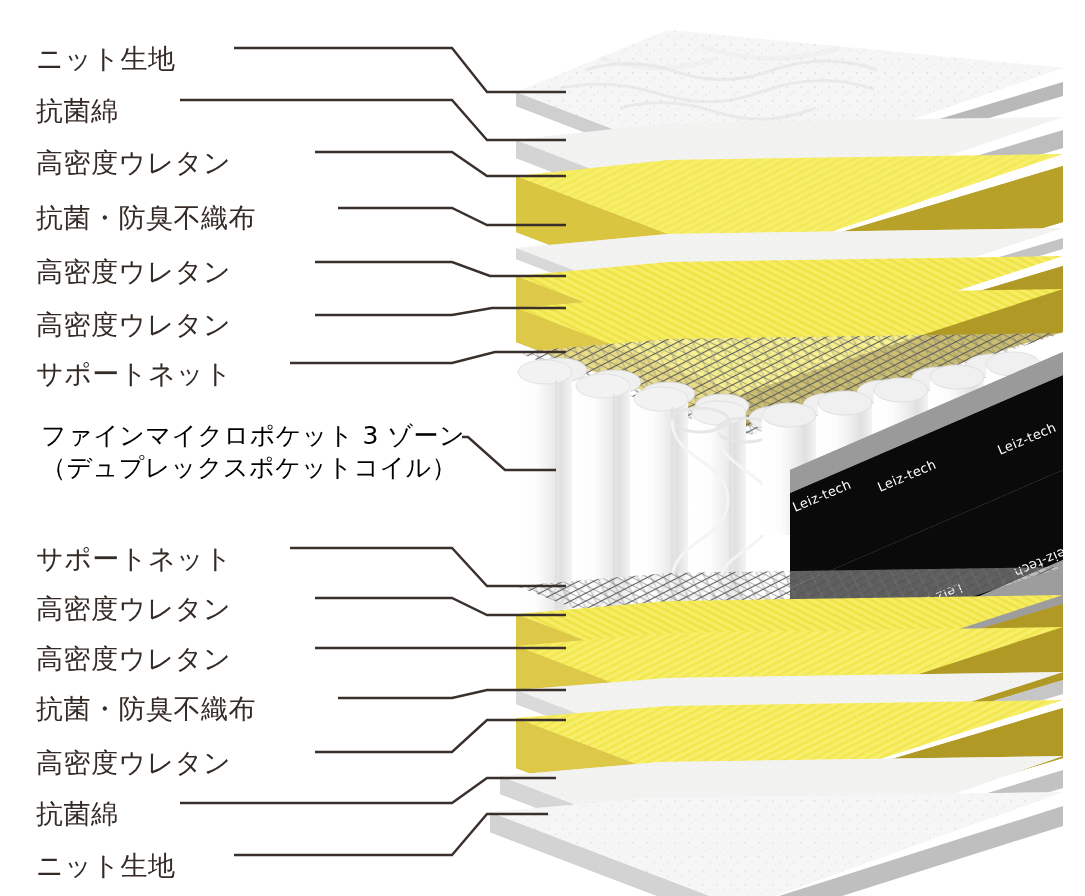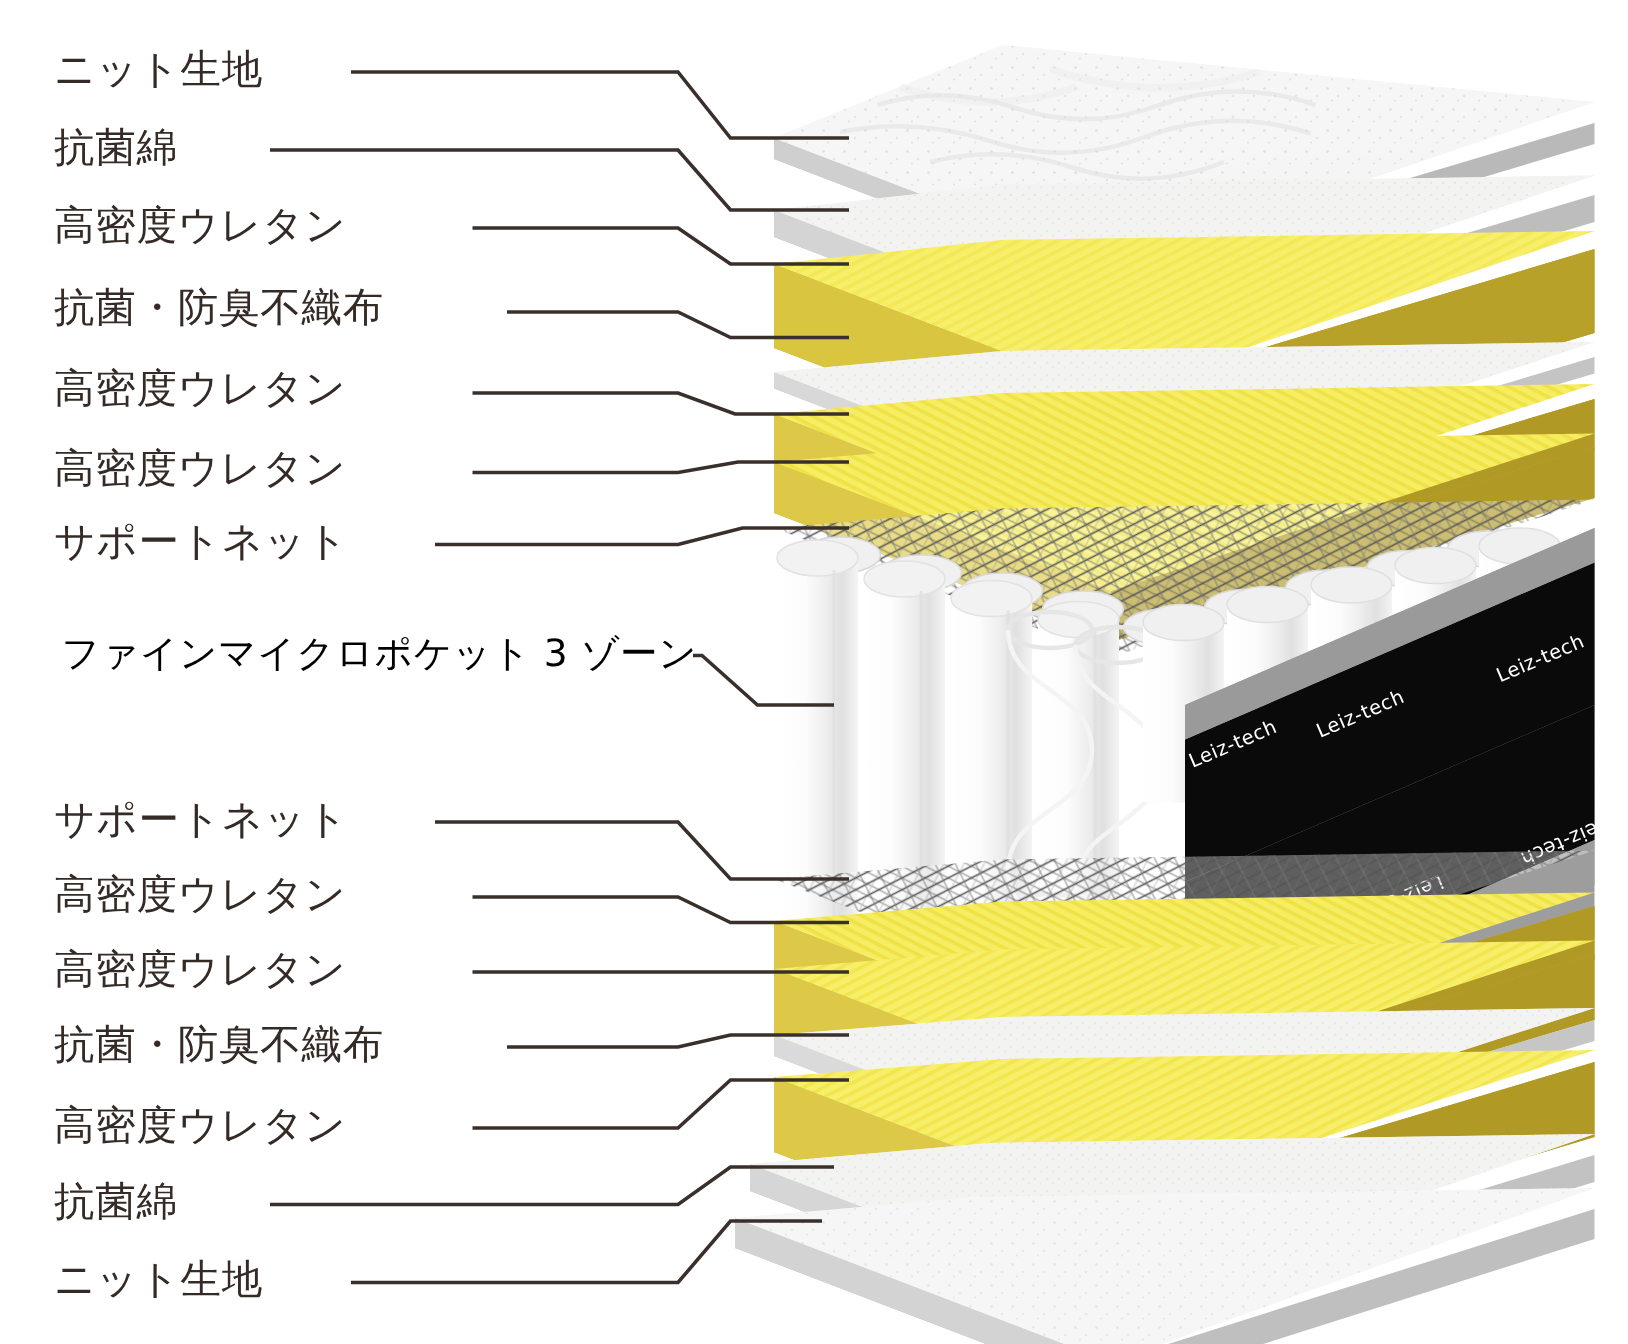--- a/index.html
+++ b/index.html
@@ -10,20 +10,21 @@
   }
   #stage{position:absolute;left:0;top:0;width:1085px;height:896px;}
   .lbl{
     position:absolute;
     color:#352b26;
     font-size:27px;
     line-height:1;
     white-space:nowrap;
     letter-spacing:0.5px;
     font-family:"DejaVu Sans","Liberation Sans",sans-serif;
+    margin-top:12px;
   }
   .lbl2{
     position:absolute;color:#000000;font-size:25px;line-height:1.28;
     white-space:nowrap;letter-spacing:0.5px;
     font-family:"DejaVu Sans","Liberation Sans",sans-serif;
   }
   svg.art{position:absolute;left:0;top:0;}
   .leaders{position:absolute;left:0;top:0;pointer-events:none;}
 </style>
 </head>
@@ -322,20 +323,21 @@
   <div class="lbl" style="left:36px;top:33px;">ニット生地</div>
   <div class="lbl" style="left:36px;top:85px;">抗菌綿</div>
   <div class="lbl" style="left:36px;top:137px;">高密度ウレタン</div>
   <div class="lbl" style="left:36px;top:192px;">抗菌・防臭不織布</div>
   <div class="lbl" style="left:36px;top:246px;">高密度ウレタン</div>
   <div class="lbl" style="left:36px;top:299px;">高密度ウレタン</div>
   <div class="lbl" style="left:36px;top:348px;">サポートネット</div>
 
   <div class="lbl2" style="left:41px;top:420px;">
     <div>ファインマイクロポケット 3 ゾーン</div>
+    <div>（デュプレックスポケットコイル）</div>
   </div>
 
   <div class="lbl" style="left:36px;top:533px;">サポートネット</div>
   <div class="lbl" style="left:36px;top:583px;">高密度ウレタン</div>
   <div class="lbl" style="left:36px;top:633px;">高密度ウレタン</div>
   <div class="lbl" style="left:36px;top:683px;">抗菌・防臭不織布</div>
   <div class="lbl" style="left:36px;top:737px;">高密度ウレタン</div>
   <div class="lbl" style="left:36px;top:788px;">抗菌綿</div>
   <div class="lbl" style="left:36px;top:840px;">ニット生地</div>
 

